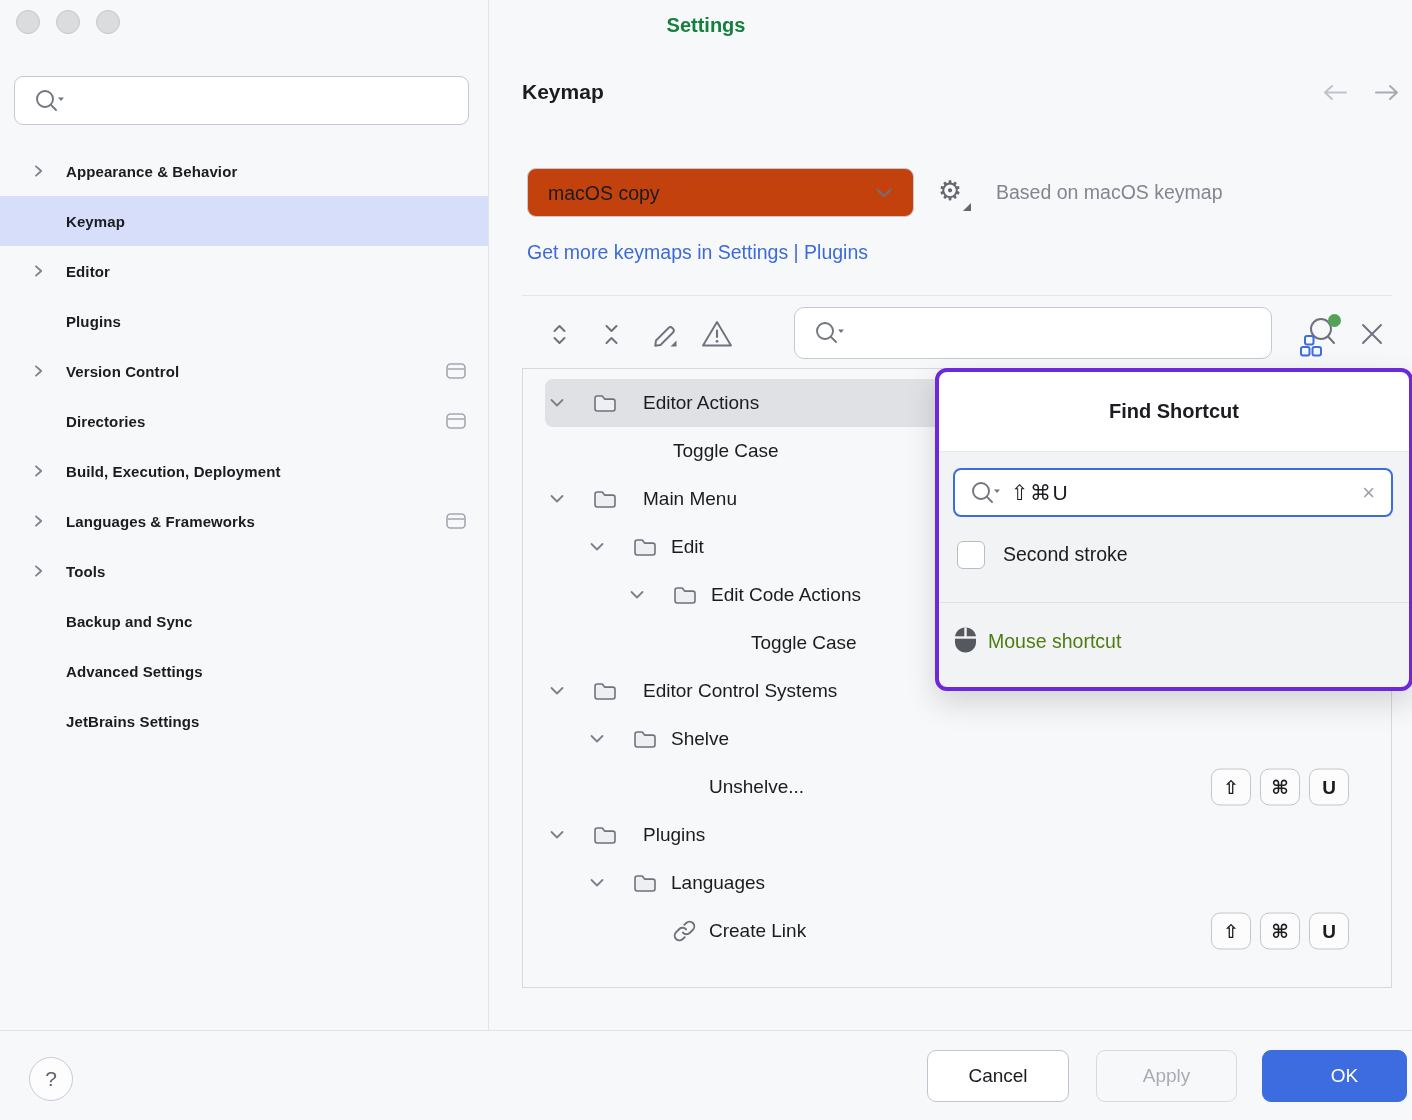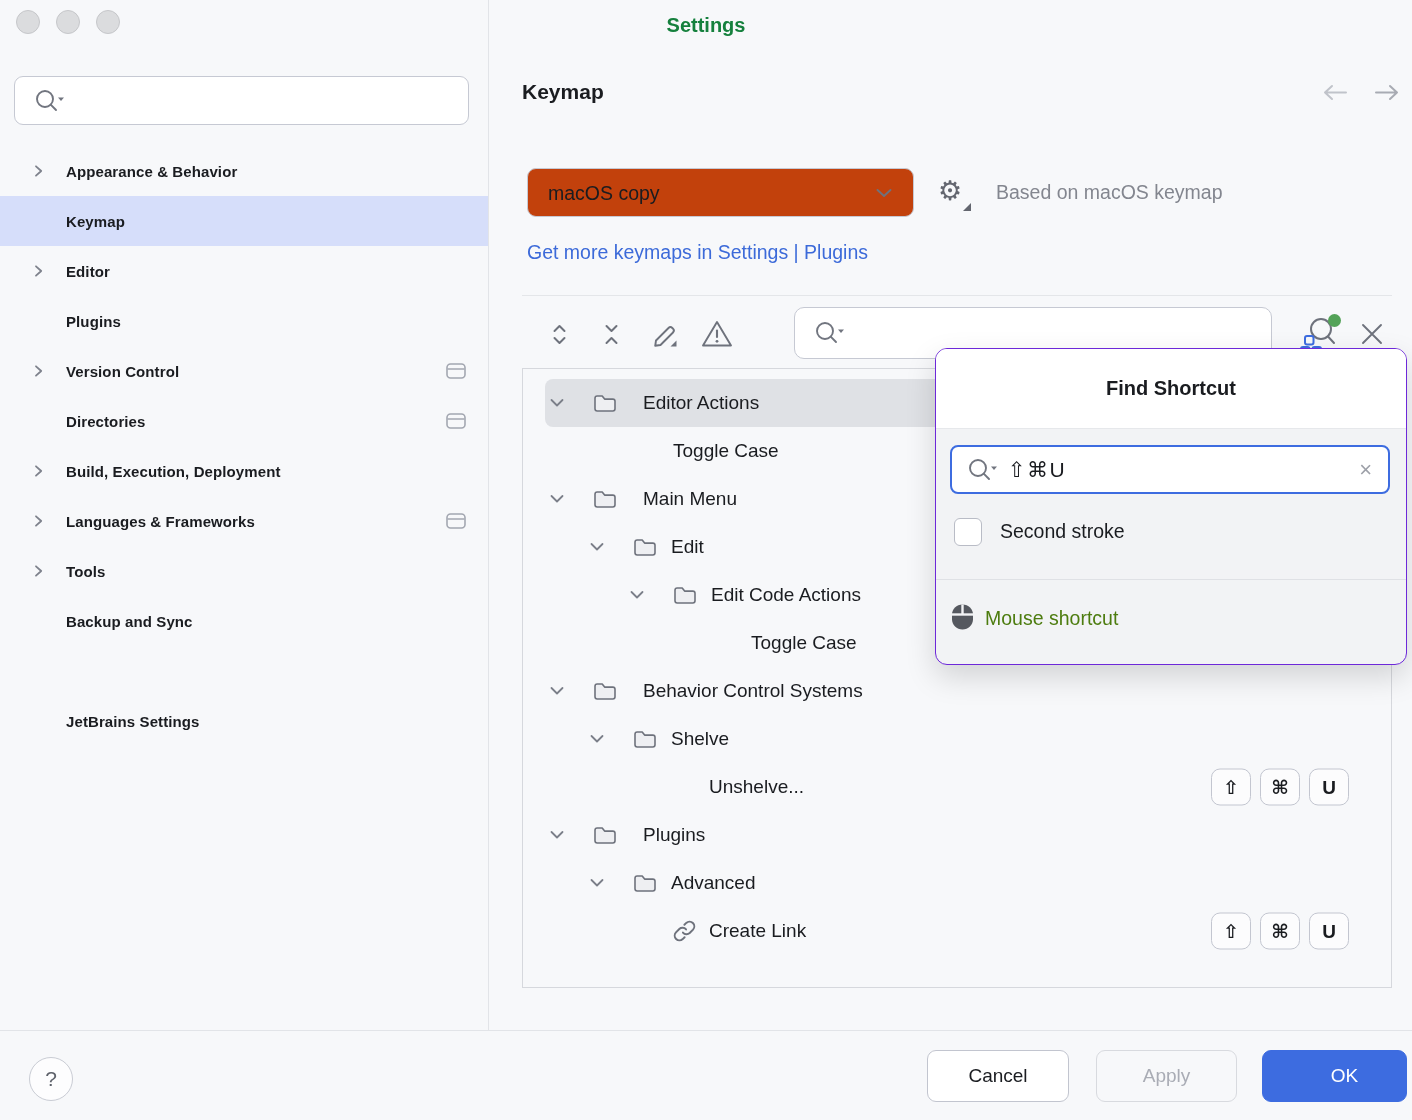--- a/index.html
+++ b/index.html
@@ -53,21 +53,21 @@
   .l1 .t-chev{left:66px}.l1 .t-folder{left:110px}.l1 .t-label{left:148px}
   .l2 .t-chev{left:106px}.l2 .t-folder{left:150px}.l2 .t-label{left:188px}
   .p1 .t-label{left:150px}
   .p2 .t-label{left:186px}
   .p3 .t-label{left:228px}
   .lk .t-licon{left:148px}.lk .t-label{left:186px}
   .badges{position:absolute;right:42px;top:50%;transform:translateY(-50%);display:flex;gap:9px;}
   .key{width:38px;height:35px;border:1px solid #C3C6D0;border-radius:9px;background:#FCFCFD;display:flex;align-items:center;justify-content:center;font-size:19px;font-weight:600;}
 
   
-  .popup{position:absolute;left:935px;top:348px;width:470px;height:315px;background:#F2F3F5;border:1px solid #6d28d9;border-radius:12px;box-shadow:0 12px 30px rgba(0,0,0,.15);z-index:5;}
+  .popup{position:absolute;left:935px;top:368px;width:470px;height:315px;background:#F2F3F5;border:4px solid #6d28d9;border-radius:12px;box-shadow:0 12px 30px rgba(0,0,0,.15);z-index:5;}
   .popup-title{position:absolute;top:0;left:0;right:0;height:79px;background:#fff;border-bottom:1px solid #E6E8EB;border-radius:11px 11px 0 0;display:flex;align-items:center;justify-content:center;font-size:20px;font-weight:700;}
   .popup-input{position:absolute;left:14px;top:96px;width:436px;height:45px;background:#fff;border:2px solid #3D6CE0;border-radius:8px;display:flex;align-items:center;}
   .popup-input .mag{margin-left:14px;}
   .popup-input input{flex:1;height:100%;font-size:21px;padding:0 8px;letter-spacing:1.5px;color:#1A1C20;}
   .clear-x{margin-right:16px;font-size:22px;color:#9DA0A8;cursor:pointer;line-height:1;}
   .chk{position:absolute;left:18px;top:169px;width:26px;height:26px;background:#fff;border:1.5px solid #B9BCC6;border-radius:6px;cursor:pointer;}
   .chk-label{position:absolute;left:64px;top:171px;font-size:19.5px;}
   .popup-div{position:absolute;left:0;right:0;top:230px;height:1px;background:#DFE1E5;}
   .mouse-ic{position:absolute;left:14px;top:254px;}
   .mouse-label{position:absolute;left:49px;top:258px;font-size:19.5px;color:#4d7c0f;}
@@ -172,20 +172,23 @@
     <span class="sb-chevron">
         <svg width="15" height="15" viewBox="0 0 15 15">
           <path d="M5 2.8 L10.2 7.5 L5 12.2" fill="none" stroke="#7E828C" stroke-width="1.8" stroke-linecap="round" stroke-linejoin="round"></path>
         </svg>
       </span>
     <span class="sb-label">Tools</span>
   </div>
   <div class="sb-row" style="top:596px">
     <span class="sb-label">Backup and Sync</span>
   </div>
+  <div class="sb-row" style="top:646px">
+    <span class="sb-label">Advanced Settings</span>
+  </div>
   <div class="sb-row" style="top:696px">
     <span class="sb-label">JetBrains Settings</span>
   </div>
 
   <div class="v-divider"></div>
 
   <div class="h1">Keymap</div>
   <span class="nav-back">
       <svg width="26" height="19" viewBox="0 0 26 19">
         <path d="M24 9.5 H3 M10 3 L3 9.5 l7 6.5" fill="none" stroke="#C0C3CA" stroke-width="2" stroke-linecap="round" stroke-linejoin="round"></path>
@@ -334,21 +337,21 @@
       <span class="t-chev">
           <svg width="16" height="11" viewBox="0 0 16 11">
             <path d="M2.5 2.5 L8 8 L13.5 2.5" fill="none" stroke="#7B7F89" stroke-width="1.8" stroke-linecap="round" stroke-linejoin="round"></path>
           </svg>
         </span>
       <span class="t-folder">
           <svg width="24" height="20" viewBox="0 0 24 20">
             <path d="M2 5.2 C2 4 3 3 4.2 3 h5 l2.4 3.1 h8.2 C21 6.1 22 7.1 22 8.3 v7.5 c0 1.2 -1 2.2 -2.2 2.2 H4.2 C3 18 2 17 2 15.8 Z" fill="#EEEFF2" stroke="#6E727C" stroke-width="1.6" stroke-linejoin="round"></path>
           </svg>
         </span>
-      <span class="t-label">Behavior Control Systems</span>
+      <span class="t-label">Editor Control Systems</span>
     </div>
 
     <div class="row l1" style="top:346px">
       <span class="t-chev">
           <svg width="16" height="11" viewBox="0 0 16 11">
             <path d="M2.5 2.5 L8 8 L13.5 2.5" fill="none" stroke="#7B7F89" stroke-width="1.8" stroke-linecap="round" stroke-linejoin="round"></path>
           </svg>
         </span>
       <span class="t-folder">
           <svg width="24" height="20" viewBox="0 0 24 20">
@@ -385,21 +388,21 @@
       <span class="t-chev">
           <svg width="16" height="11" viewBox="0 0 16 11">
             <path d="M2.5 2.5 L8 8 L13.5 2.5" fill="none" stroke="#7B7F89" stroke-width="1.8" stroke-linecap="round" stroke-linejoin="round"></path>
           </svg>
         </span>
       <span class="t-folder">
           <svg width="24" height="20" viewBox="0 0 24 20">
             <path d="M2 5.2 C2 4 3 3 4.2 3 h5 l2.4 3.1 h8.2 C21 6.1 22 7.1 22 8.3 v7.5 c0 1.2 -1 2.2 -2.2 2.2 H4.2 C3 18 2 17 2 15.8 Z" fill="#EEEFF2" stroke="#6E727C" stroke-width="1.6" stroke-linejoin="round"></path>
           </svg>
         </span>
-      <span class="t-label">Advanced</span>
+      <span class="t-label">Languages</span>
     </div>
 
     <div class="row lk" style="top:538px">
       <span class="t-licon">
         <svg width="27" height="27" viewBox="0 0 26 26" fill="none" stroke="#6E727C" stroke-width="1.9" stroke-linecap="round">
             <path d="M11.5 14.5 a4.6 4.6 0 0 0 6.5 .4 l3.2 -3.2 a4.6 4.6 0 0 0 -6.5 -6.5 l-1.8 1.8"></path>
             <path d="M14.5 11.5 a4.6 4.6 0 0 0 -6.5 -.4 l-3.2 3.2 a4.6 4.6 0 0 0 6.5 6.5 l1.8 -1.8"></path>
           </svg>
       </span>
       <span class="t-label">Create Link</span>

